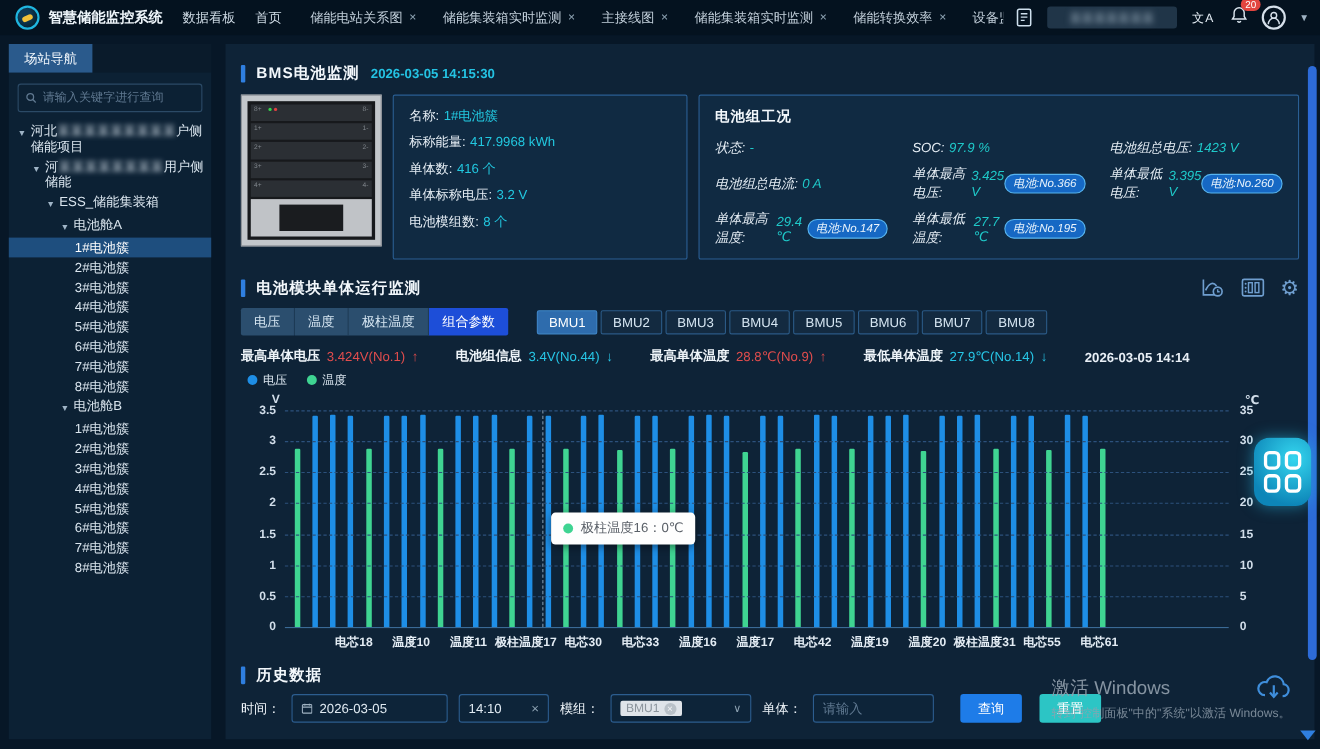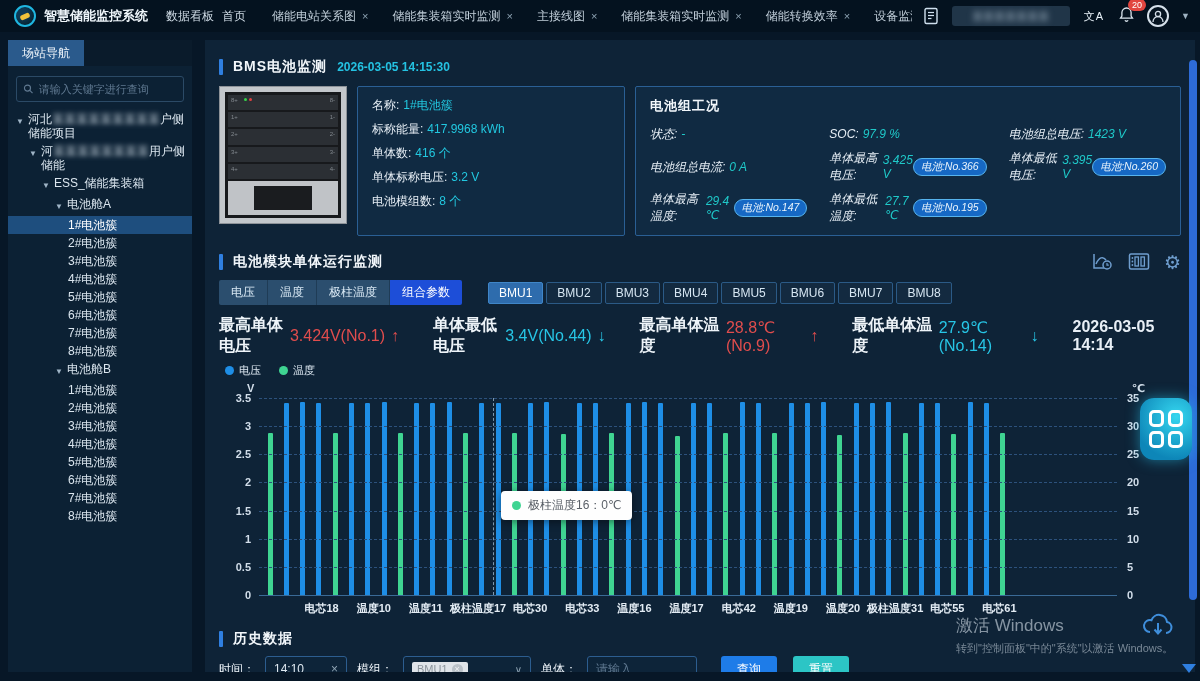--- a/index.html
+++ b/index.html
@@ -8,21 +8,21 @@
   #app { position:relative; width:1200px; height:681px; background:#071727; overflow:hidden; }
 
   
   .topbar { position:absolute; top:0; left:0; right:0; height:32px; background:#04121f;
             display:flex; align-items:center; padding:0 10px 0 14px; }
   .logo { width:22px; height:22px; border-radius:50%; background:radial-gradient(circle at 35% 35%, #0e3a56 30%, #072636 70%);
           border:2px solid #1fb6e0; position:relative; flex:0 0 auto; }
   .logo::after { content:""; position:absolute; left:4px; top:7px; width:10px; height:5px;
                  border-radius:4px; background:#f0c23a; transform:rotate(-25deg); }
   .app-title { font-size:13px; font-weight:bold; color:#eef5fa; margin:0 18px 0 8px; white-space:nowrap; }
-  .nav-menu { display:flex; gap:8px; margin-right:26px; }
+  .nav-menu { display:flex; gap:18px; margin-right:26px; }
   .nav-menu .mi { font-size:12px; color:#cfdbe5; cursor:pointer; white-space:nowrap; }
   .nav-tabs { display:flex; gap:24px; align-items:center; flex:1 1 auto; overflow:hidden; }
   .ntab { display:flex; align-items:center; gap:6px; font-size:12px; color:#c2cfda; white-space:nowrap; cursor:pointer; }
   .ntab .x { color:#8fa4b4; font-size:11px; }
   .top-right { display:flex; align-items:center; gap:12px; margin-left:10px; }
   .doc-ic svg { display:block; }
   .blur-box { width:118px; height:20px; background:#203548; border-radius:3px; display:flex; align-items:center; justify-content:center; }
   .blur-box span { filter:blur(3px); font-size:11px; color:#a9bccb; white-space:nowrap; }
   .lang-ic { font-size:11px; color:#e8f1f8; border-radius:3px; padding:1px 2px; letter-spacing:1px; white-space:nowrap; }
   .bell-wrap { position:relative; }
@@ -84,21 +84,21 @@
   .sec2-icons .ic { cursor:pointer; display:flex; }
   .tabs-row { display:flex; align-items:center; gap:26px; margin:6px 0 10px; }
   .seg { display:flex; }
   .seg .t { background:#2b4e6e; color:#d6e6f2; font-size:12px; padding:4px 12px; cursor:pointer; border-right:1px solid #1f3c56; }
   .seg .t:first-child { border-radius:2px 0 0 2px; } .seg .t:last-child { border-radius:0 2px 2px 0; border-right:0; }
   .seg .t.active { background:#1d4ed8; color:#fff; }
   .bmus { display:flex; gap:3px; }
   .bmus .t { background:#132a40; border:1px solid #2b5a86; color:#d6e6f2; font-size:12px; padding:3px 10px; cursor:pointer; border-radius:2px; }
   .bmus .t.active { background:#2e6cad; border-color:#3f86c8; color:#fff; }
 
-  .stats-row { display:flex; align-items:center; gap:34px; font-size:16px; margin-bottom:6px; }
+  .stats-row { display:flex; align-items:flex-end; gap:34px; font-size:12px; margin-bottom:6px; }
   .stat { display:flex; align-items:center; gap:6px; }
   .stat .sl { color:#eef4f9; font-weight:bold; }
   .stat .sv.red { color:#e14d4d; } .stat .sv.cyan { color:#27c6e6; }
   .stat .ar.red { color:#e14d4d; } .stat .ar.cyan { color:#27c6e6; }
   .stats-time { color:#e8eff6; font-weight:bold; }
   .legend { display:flex; gap:18px; font-size:11px; color:#d9e4ee; margin:2px 0 2px 6px; }
   .leg { display:flex; align-items:center; gap:5px; }
   .leg .dot { width:9px; height:9px; border-radius:50%; }
 
   
@@ -441,21 +441,21 @@
           <span class="t">BMU8</span>
         </div>
     </div>
     <div class="stats-row" id="stats-row">
         <span class="stat">
           <span class="sl">最高单体电压</span>
           <span class="sv red">3.424V(No.1)</span>
           <span class="ar red">↑</span>
         </span>
         <span class="stat">
-          <span class="sl">单体最低电压</span>
+          <span class="sl">电池组信息</span>
           <span class="sv cyan">3.4V(No.44)</span>
           <span class="ar cyan">↓</span>
         </span>
         <span class="stat">
           <span class="sl">最高单体温度</span>
           <span class="sv red">28.8℃(No.9)</span>
           <span class="ar red">↑</span>
         </span>
         <span class="stat">
           <span class="sl">最低单体温度</span>
@@ -571,20 +571,29 @@
           <span class="xlab" style="left: 86.3%;">电芯61</span>
         </div>
     </div>
 
     <div class="hist-head">
       <span class="sec-bar"></span>
       <span class="sec-title">历史数据</span>
     </div>
     <div class="hist-row">
       <span class="hlab">时间：</span>
+      <div class="inbox date-in">
+        <svg width="12" height="12" viewBox="0 0 12 12">
+            <rect x="1" y="2" width="10" height="9" rx="1" fill="none" stroke="#9fb2c2" stroke-width="1.2"></rect>
+            <line x1="1" y1="4.6" x2="11" y2="4.6" stroke="#9fb2c2" stroke-width="1.2"></line>
+            <line x1="3.6" y1="1" x2="3.6" y2="3" stroke="#9fb2c2" stroke-width="1.2"></line>
+            <line x1="8.4" y1="1" x2="8.4" y2="3" stroke="#9fb2c2" stroke-width="1.2"></line>
+          </svg>
+        <input value="2026-03-05" style="">
+      </div>
       <div class="inbox time-in">
         <input value="14:10" style="">
         <span class="clear-x">×</span>
       </div>
       <span class="hlab">模组：</span>
       <div class="inbox sel">
         <span class="tag">
           <span>BMU1</span>
           <span class="tx">×</span>
         </span>

